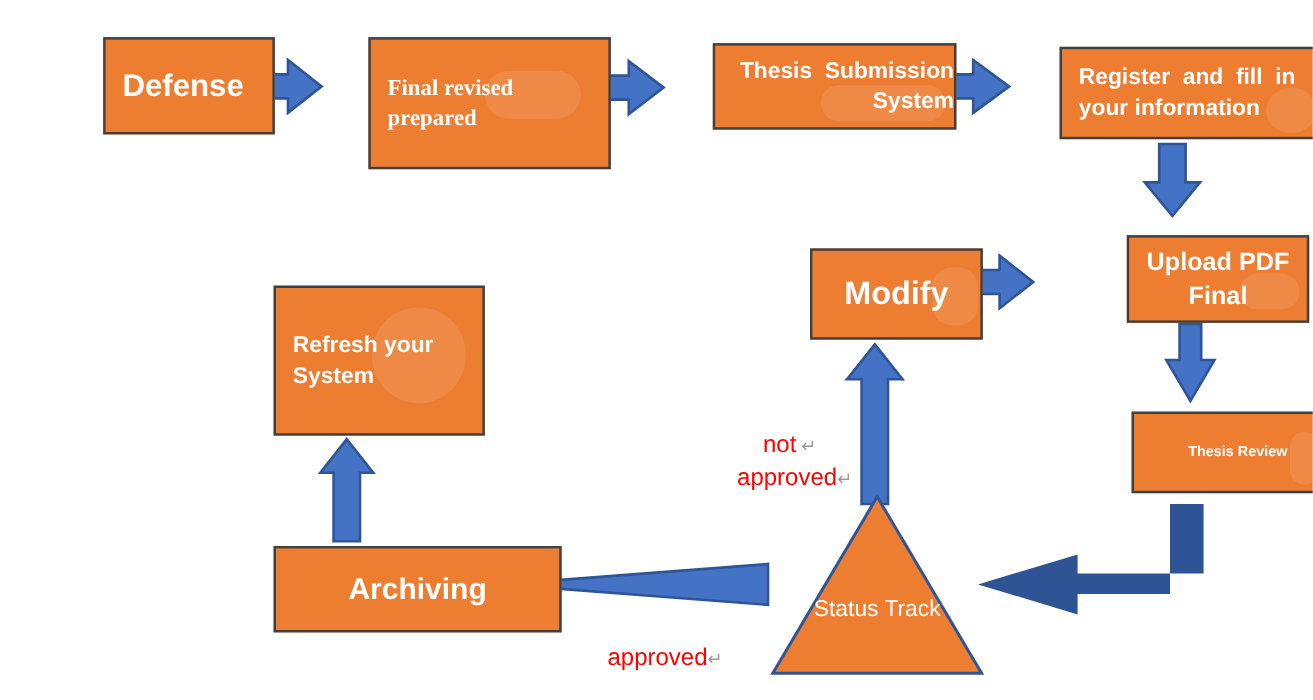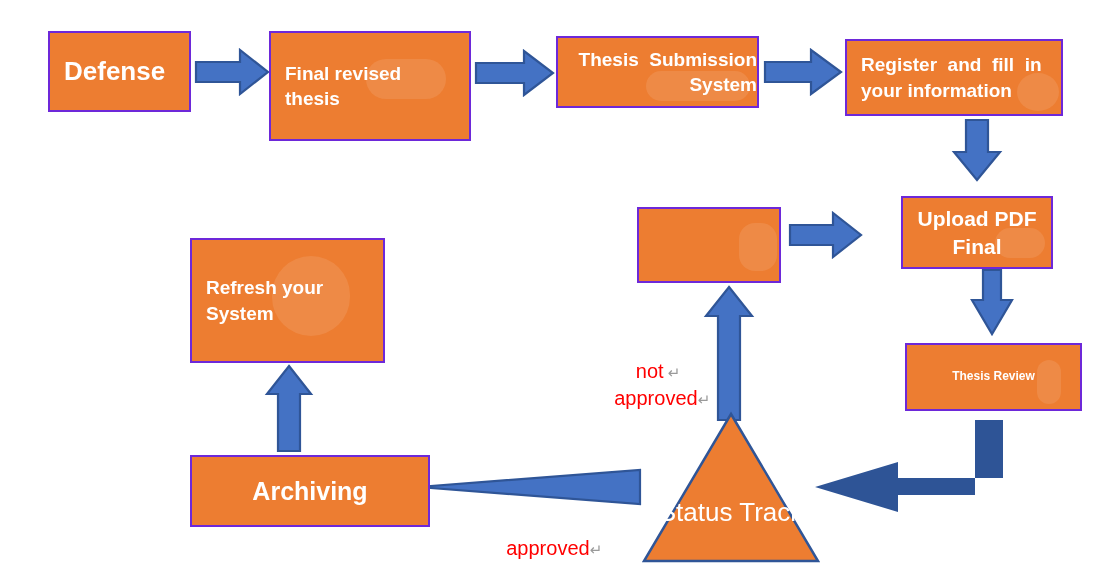--- a/index.html
+++ b/index.html
@@ -14,26 +14,27 @@
     position: relative;
     width: 1094px;
     height: 583px;
     background: #ffffff;
     overflow: hidden;
   }
   .node {
     position: absolute;
     box-sizing: border-box;
     background: #ED7D31;
-    border: 2px solid #6d28d9;
+    border: 2px solid #404040;
     color: #ffffff;
     display: flex;
     flex-direction: column;
     justify-content: center;
     line-height: 1.32;
+    margin-left: 38px;
   }
   .node .line {
     display: block;
     white-space: pre;
   }
   .pad-l { padding-left: 14px; }
   .center { align-items: center; text-align: center; }
   .bold { font-weight: bold; }
 
   
@@ -99,23 +100,23 @@
 
     <polygon points="289,366 311,394 300,394 300,451 278,451 278,394 267,394" fill="#4472C4" stroke="#2F5597" stroke-width="2.2" stroke-linejoin="miter"></polygon>
 
     <polygon points="731,414 818,561 644,561" fill="#ED7D31" stroke="#2F5597" stroke-width="2.5" stroke-linejoin="miter"></polygon>
   </svg>
 
   <div class="node pad-l bold" style="left:48px; top:31px; width:143px; height:81px; font-size:26px;">
     <span class="line">Defense</span>
   </div>
 
-  <div class="node pad-l bold" style="left:269px; top:31px; width:202px; height:110px; font-size:19px;">
+  <div class="node pad-l bold" style="left:269px; top:31px; width:202px; height:110px; font-size:19px;font-family:Liberation Serif, serif;">
     <span class="line">Final revised</span>
-    <span class="line">thesis</span>
+    <span class="line">prepared</span>
     <span class="blob" style="left:95px; top:26px; width:80px; height:40px;"></span>
   </div>
 
   <div class="node pad-l bold" style="left:556px; top:36px; width:203px; height:72px; font-size:19px;text-align:right;">
     <span class="line">Thesis  Submission</span>
     <span class="line">System</span>
     <span class="blob" style="left:88px; top:33px; width:104px; height:30px;"></span>
   </div>
 
   <div class="node pad-l bold" style="left:845px; top:39px; width:218px; height:77px; font-size:19px;">
@@ -129,34 +130,35 @@
     <span class="line">Final</span>
     <span class="blob" style="left:92px; top:30px; width:50px; height:30px;"></span>
   </div>
 
   <div class="node center bold" style="left:905px; top:343px; width:177px; height:68px; font-size:12px;">
     <span class="line">Thesis Review</span>
     <span class="blob" style="left:130px; top:15px; width:24px; height:44px; border-radius:14px;"></span>
   </div>
 
   <div class="node center bold" style="left:637px; top:207px; width:144px; height:76px; font-size:27px;">
+    <span class="line">Modify</span>
     <span class="blob" style="left:100px; top:14px; width:38px; height:48px; border-radius:16px;"></span>
   </div>
 
   <div class="node center bold" style="left:190px; top:455px; width:240px; height:72px; font-size:25px;">
     <span class="line">Archiving</span>
   </div>
 
-  <div class="node pad-l bold" style="left:190px; top:238px; width:195px; height:125px; font-size:19px;">
+  <div class="node pad-l bold" style="left:190px; top:238px; width:176px; height:125px; font-size:19px;">
     <span class="line">Refresh your</span>
     <span class="line">System</span>
     <span class="blob" style="left:80px; top:16px; width:78px; height:80px; border-radius:40px;"></span>
   </div>
 
-  <div class="tri-label" style="left:651px; top:494px; font-size:26px;">
+  <div class="tri-label" style="left:651px; top:494px; font-size:19px;">
     <span class="line">Status</span>
     <span class="line">Track</span>
   </div>
 
   <div class="redlabel" style="left:592px; top:331px; font-size:20px; text-align:center; width:110px;">
     <span class="line"><span>not</span><span class="ret"> ↵</span></span>
     <span class="line"><span>approved</span><span class="ret">↵</span></span>
   </div>
 
   <div class="redlabel" style="left:484px; top:508px; font-size:20px;">

